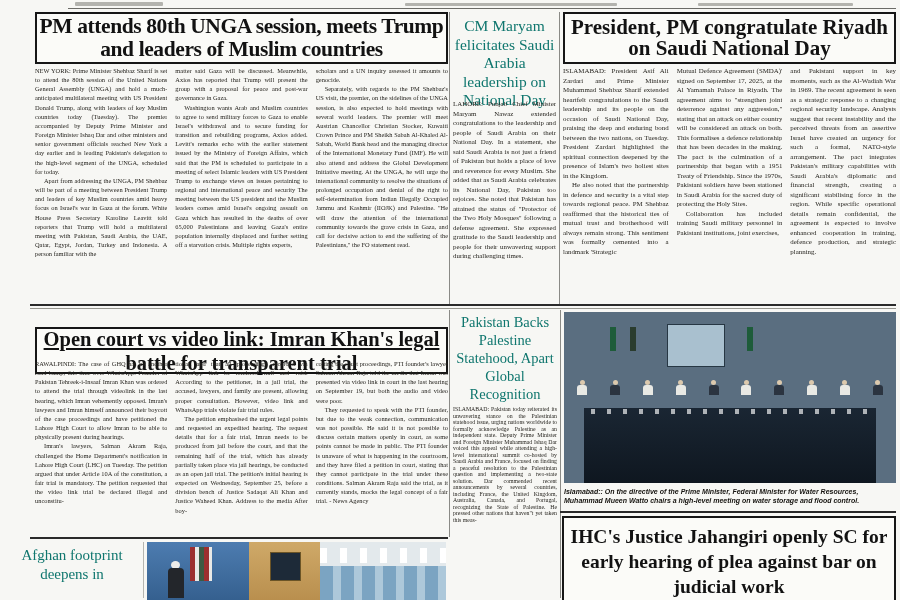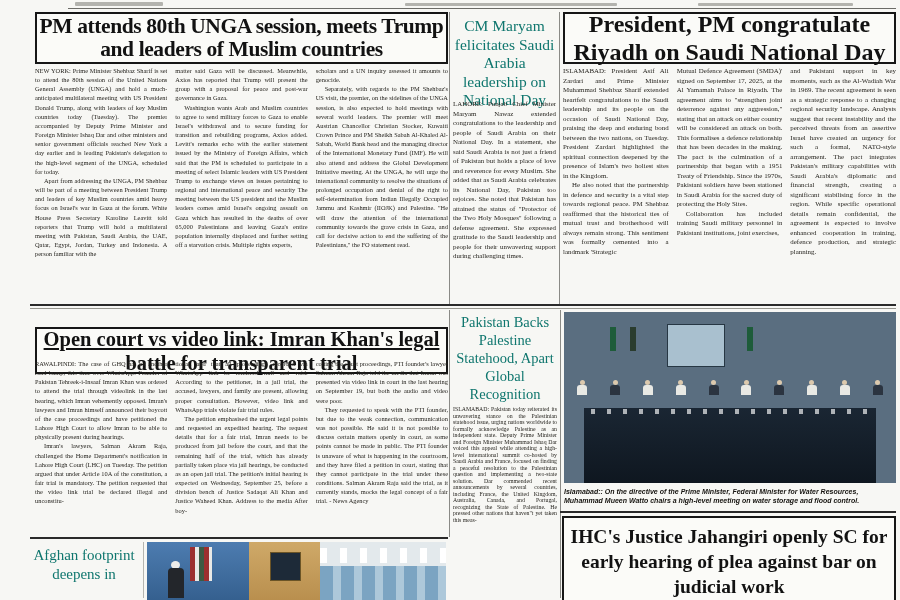--- a/index.html
+++ b/index.html
@@ -5,21 +5,21 @@
   html,body{margin:0;padding:0;background:#d8d8d4;}
   #page{position:relative;width:900px;height:600px;background:#f7f7f4;overflow:hidden;
         font-family:"Liberation Serif",serif;color:#1c1c1c;}
   .fbar{position:absolute;background:#b3b3ae;border-radius:1px;}
   .hrule{position:absolute;background:#2a2a2a;}
   .vrule{position:absolute;background:#8a8a86;width:1px;}
   .hl-box{position:absolute;border:2px solid #161616;background:#fbfbf8;
           display:flex;align-items:center;justify-content:center;text-align:center;
           font-weight:bold;color:#121212;}
   .hl-main{font-size:21.5px;line-height:23.5px;letter-spacing:-0.4px;align-items:center;}
-  .hl-pres{font-size:24px;line-height:28px;align-items:center;}
+  .hl-pres{font-size:21px;line-height:21px;align-items:center;}
   .hl-imran{font-size:20.5px;line-height:24px;}
   .hl-ihc{font-size:19.5px;line-height:25px;align-items:flex-start;padding-top:6px;}
   .subhead{position:absolute;text-align:center;font-weight:500;color:#0f766e;}
   .cm-head{font-size:15.5px;line-height:18.5px;}
   .pal-head{font-size:14.5px;line-height:18px;}
   .afg-head{font-size:15px;line-height:19px;font-weight:400;}
   .cols{position:absolute;display:flex;gap:8px;overflow:hidden;}
   .col{flex:1;overflow:hidden;}
   .bt{margin:0;font-size:6.4px;line-height:9.15px;text-align:justify;color:#26241f;}
   .bt.ind{text-indent:9px;}
@@ -170,21 +170,21 @@
   <div class="caption" style="left:564px;top:487px;width:332px;height:21px;">Islamabad:: On the directive of the Prime Minister, Federal Minister for Water Resources, Muhammad Mueen Watto chairs a high-level meeting on water storage and flood control.</div>
 
   <div class="hrule" style="left:560px;top:511px;width:336px;height:2px;"></div>
 
   <div class="hl-box hl-ihc" style="left:562px;top:516px;width:330px;height:92px;">
     <span>IHC's Justice Jahangiri openly SC for early hearing of plea against bar on judicial work</span>
   </div>
 
   <div class="hrule" style="left:30px;top:537px;width:418px;height:2px;"></div>
 
-  <div class="subhead afg-head" style="left:32px;top:546px;width:104px;">Afghan footprint deepens in</div>
+  <div class="subhead afg-head" style="left:20px;top:546px;width:104px;">Afghan footprint deepens in</div>
 
   <div class="vrule" style="left:143px;top:542px;height:56px;background:#b5b5b0;"></div>
 
   <div class="photo" id="bottom-photo" style="left:147px;top:542px;width:299px;height:58px;">
     <div class="bp-left">
       <div class="bp-flags"></div>
       <div class="bp-man-head"></div>
       <div class="bp-man-body"></div>
     </div>
     <div class="bp-mid">

